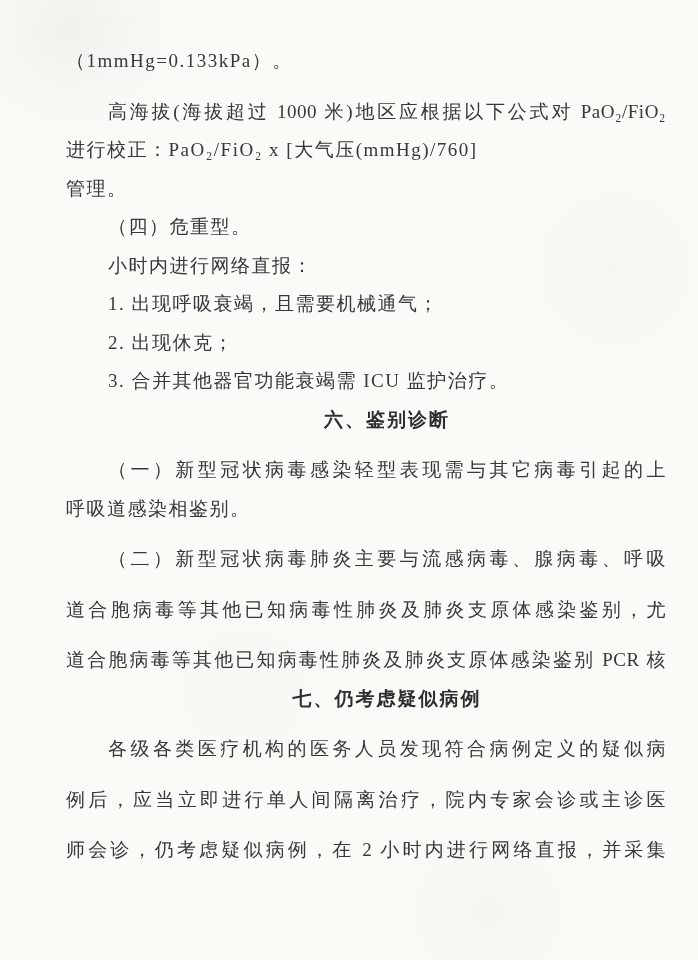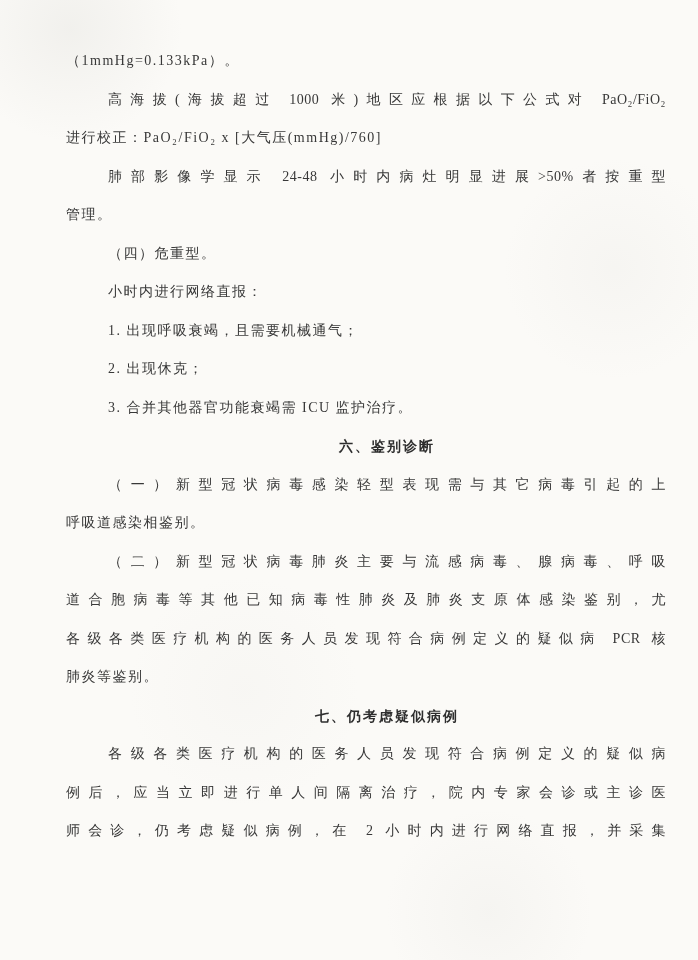--- a/index.html
+++ b/index.html
@@ -23,65 +23,64 @@
     overflow: hidden;
     font-family: "Liberation Serif", "DejaVu Serif", serif;
   }
   .doc {
     width: 600px;
   }
   .line {
     display: block;
     height: 38.5px;
     line-height: 38.5px;
-    font-size: 14px;
+    font-size: 19px;
     letter-spacing: 1.5px;
     color: #383838;
     white-space: nowrap;
     overflow: visible;
   }
   .line.indent {
     padding-left: 42px;
   }
   
   .line.fill {
     white-space: normal;
     text-align: justify;
     text-align-last: justify;
     text-justify: inter-character;
     letter-spacing: 0.5px;
+    margin-top: 12px;
   }
   .line.bold {
     font-family: "Liberation Sans", "DejaVu Sans", sans-serif;
     font-weight: 700;
     color: #2e2e2e;
     letter-spacing: 2px;
     text-align: center;
   }
 </style>
 </head>
 <body>
 
 <div class="page" style="background-color: rgb(251, 250, 247); color: rgb(56, 56, 56);">
   <div class="doc">
       <div class="line">（1mmHg=0.133kPa）。</div>
       <div class="line indent fill">高海拔(海拔超过 1000 米)地区应根据以下公式对 PaO₂/FiO₂</div>
       <div class="line">进行校正：PaO₂/FiO₂ x [大气压(mmHg)/760]</div>
-      <div class="line indent fill">肺部影像学显示 24-48 小时内病灶明显进展&gt;50%者按重型</div>
       <div class="line">管理。</div>
       <div class="line indent">（四）危重型。</div>
       <div class="line indent">小时内进行网络直报：</div>
       <div class="line indent">1. 出现呼吸衰竭，且需要机械通气；</div>
       <div class="line indent">2. 出现休克；</div>
       <div class="line indent">3. 合并其他器官功能衰竭需 ICU 监护治疗。</div>
       <div class="line indent bold">六、鉴别诊断</div>
       <div class="line indent fill">（一）新型冠状病毒感染轻型表现需与其它病毒引起的上</div>
       <div class="line">呼吸道感染相鉴别。</div>
       <div class="line indent fill">（二）新型冠状病毒肺炎主要与流感病毒、腺病毒、呼吸</div>
       <div class="line fill">道合胞病毒等其他已知病毒性肺炎及肺炎支原体感染鉴别，尤</div>
-      <div class="line fill">各级各类医疗机构的医务人员发现符合病例定义的疑似病 PCR 核</div>
-      <div class="line">肺炎等鉴别。</div>
+      <div class="line fill">道合胞病毒等其他已知病毒性肺炎及肺炎支原体感染鉴别 PCR 核</div>
       <div class="line indent bold">七、仍考虑疑似病例</div>
       <div class="line indent fill">各级各类医疗机构的医务人员发现符合病例定义的疑似病</div>
       <div class="line fill">例后，应当立即进行单人间隔离治疗，院内专家会诊或主诊医</div>
       <div class="line fill">师会诊，仍考虑疑似病例，在 2 小时内进行网络直报，并采集</div>
     </div>
 </div>
 
 </body></html>

